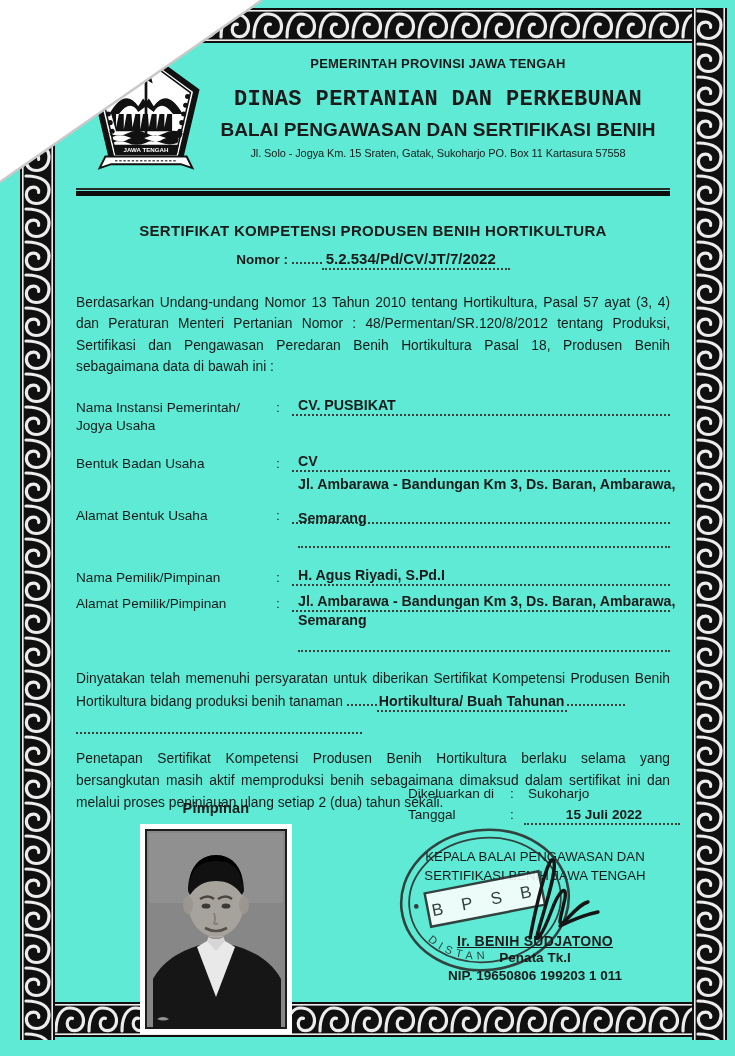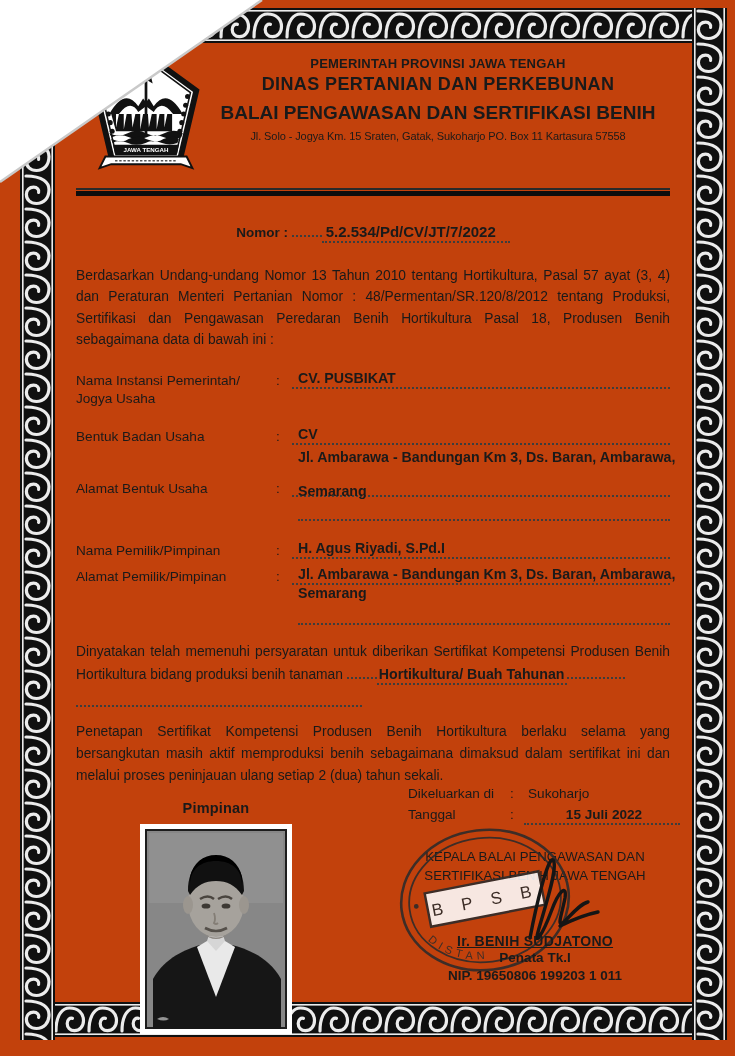--- a/index.html
+++ b/index.html
@@ -1,35 +1,35 @@
 <!DOCTYPE html>
 <html><head>
 <meta charset="utf-8">
 <style>
   html,body{margin:0;padding:0;background:#e9e9e9;}
   .page{
-    position:relative;width:735px;height:1056px;background:#c2410c;
+    position:relative;width:735px;height:1056px;background:#5eead4;
     font-family:"Liberation Sans",sans-serif;color:#1a1a1a;overflow:hidden;
     margin:0 auto;
   }
   
   .band{position:absolute;z-index:1;display:block;}
   .band.top{left:20px;top:8px;width:707px;height:35px;}
   .band.bottom{left:20px;top:1002px;width:707px;height:35px;}
   .band.left{left:20px;top:8px;width:35px;height:1032px;}
   .band.right{left:692px;top:8px;width:35px;height:1032px;}
   
   .fold{position:absolute;left:0;top:0;z-index:6;}
   
   .content{position:absolute;left:76px;top:50px;width:594px;z-index:2;}
   .hdr{display:flex;align-items:flex-start;}
   .hdr-logo{flex:0 0 118px;margin-left:12px;}
   .hdr-text{flex:1;text-align:center;padding-top:6px;}
   .hl1{font-size:13px;font-weight:700;letter-spacing:.2px;}
-  .hl2{font-size:18px;font-weight:700;letter-spacing:.4px;margin-top:3px;}
+  .hl2{font-size:22px;font-weight:700;letter-spacing:.4px;margin-top:16px;font-family:Liberation Mono, monospace;}
   .hl3{font-size:19px;font-weight:700;margin-top:7px;}
   .haddr{font-size:11px;margin-top:6px;letter-spacing:-.1px;}
   .hcontact{font-size:11px;margin-top:2px;letter-spacing:-.1px;}
   .rule{margin-top:10px;}
   .rule .thin{height:1.5px;background:#2a2a2a;}
   .rule .thick{height:4.5px;background:#0d0d0d;margin-top:1.5px;}
   .title-block{text-align:center;margin-top:26px;}
   .cert-title{font-size:15px;font-weight:700;letter-spacing:.3px;}
   .nomor-row{margin-top:10px;font-size:13.5px;font-weight:700;}
   .nomor-val{display:inline-block;font-size:15px;font-weight:700;
@@ -261,20 +261,21 @@
         <div class="hl3">BALAI PENGAWASAN DAN SERTIFIKASI BENIH</div>
         <div class="haddr">Jl. Solo - Jogya Km. 15 Sraten, Gatak, Sukoharjo PO. Box 11 Kartasura 57558</div>
       </div>
     </div>
     <div class="rule">
       <div class="thin"></div>
         <div class="thick"></div>
     </div>
 
     <div class="title-block">
+      <div class="cert-title">SERTIFIKAT KOMPETENSI PRODUSEN BENIH HORTIKULTURA</div>
       <div class="nomor-row">
         <span>Nomor :</span>
         <span class="dots-lead"></span><span class="nomor-val">5.2.534/Pd/CV/JT/7/2022</span>
       </div>
     </div>
 
     <p class="para intro">Berdasarkan Undang-undang Nomor 13 Tahun 2010 tentang Hortikultura, Pasal 57 ayat (3, 4) dan Peraturan Menteri Pertanian Nomor : 48/Permentan/SR.120/8/2012 tentang Produksi, Sertifikasi dan Pengawasan Peredaran Benih Hortikultura Pasal 18, Produsen Benih sebagaimana data di bawah ini :</p>
 
     <div class="fields">
       <div class="frow">

